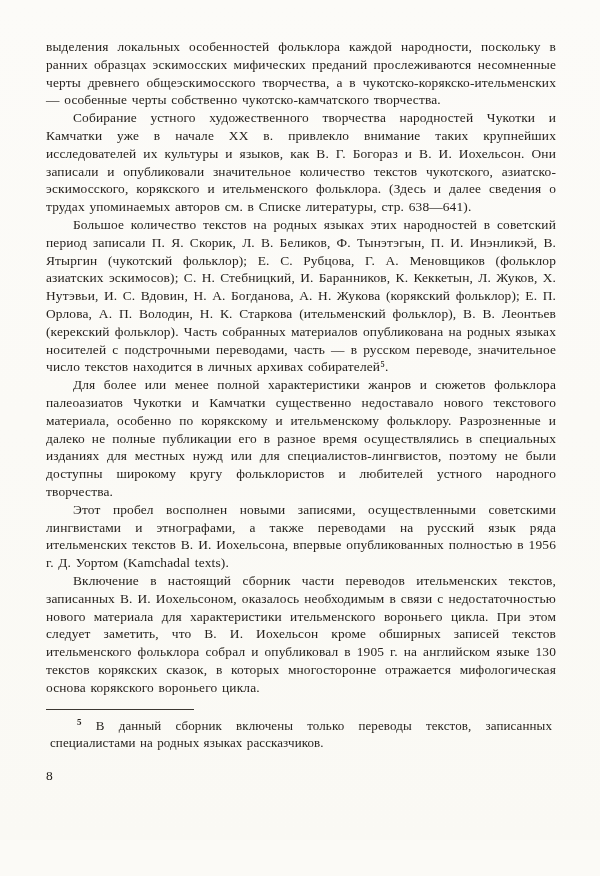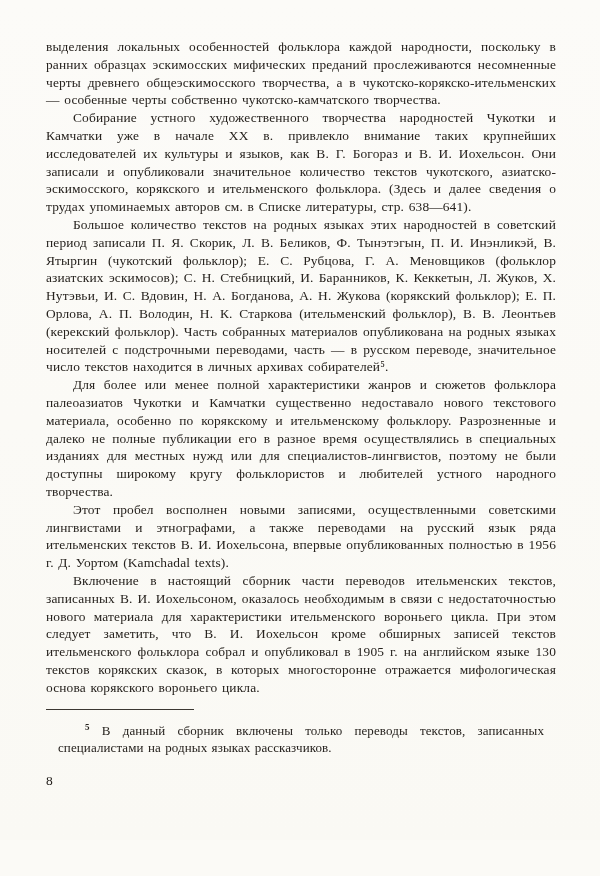--- a/index.html
+++ b/index.html
@@ -44,21 +44,21 @@
   .footnote {
     margin-top: 13px;
   }
   .footnote-rule {
     width: 148px;
     height: 0;
     border-top: 1px solid #3b3732;
     margin: 0 0 7px 0;
   }
   .footnote p {
-    margin: 12px;
+    margin: 4px;
     font-size: 13px;
     line-height: 17px;
     text-align: justify;
     text-indent: 27px;
     word-spacing: 1px;
     letter-spacing: 0.1px;
   }
   .footnote sup {
     font-weight: bold;
   }

